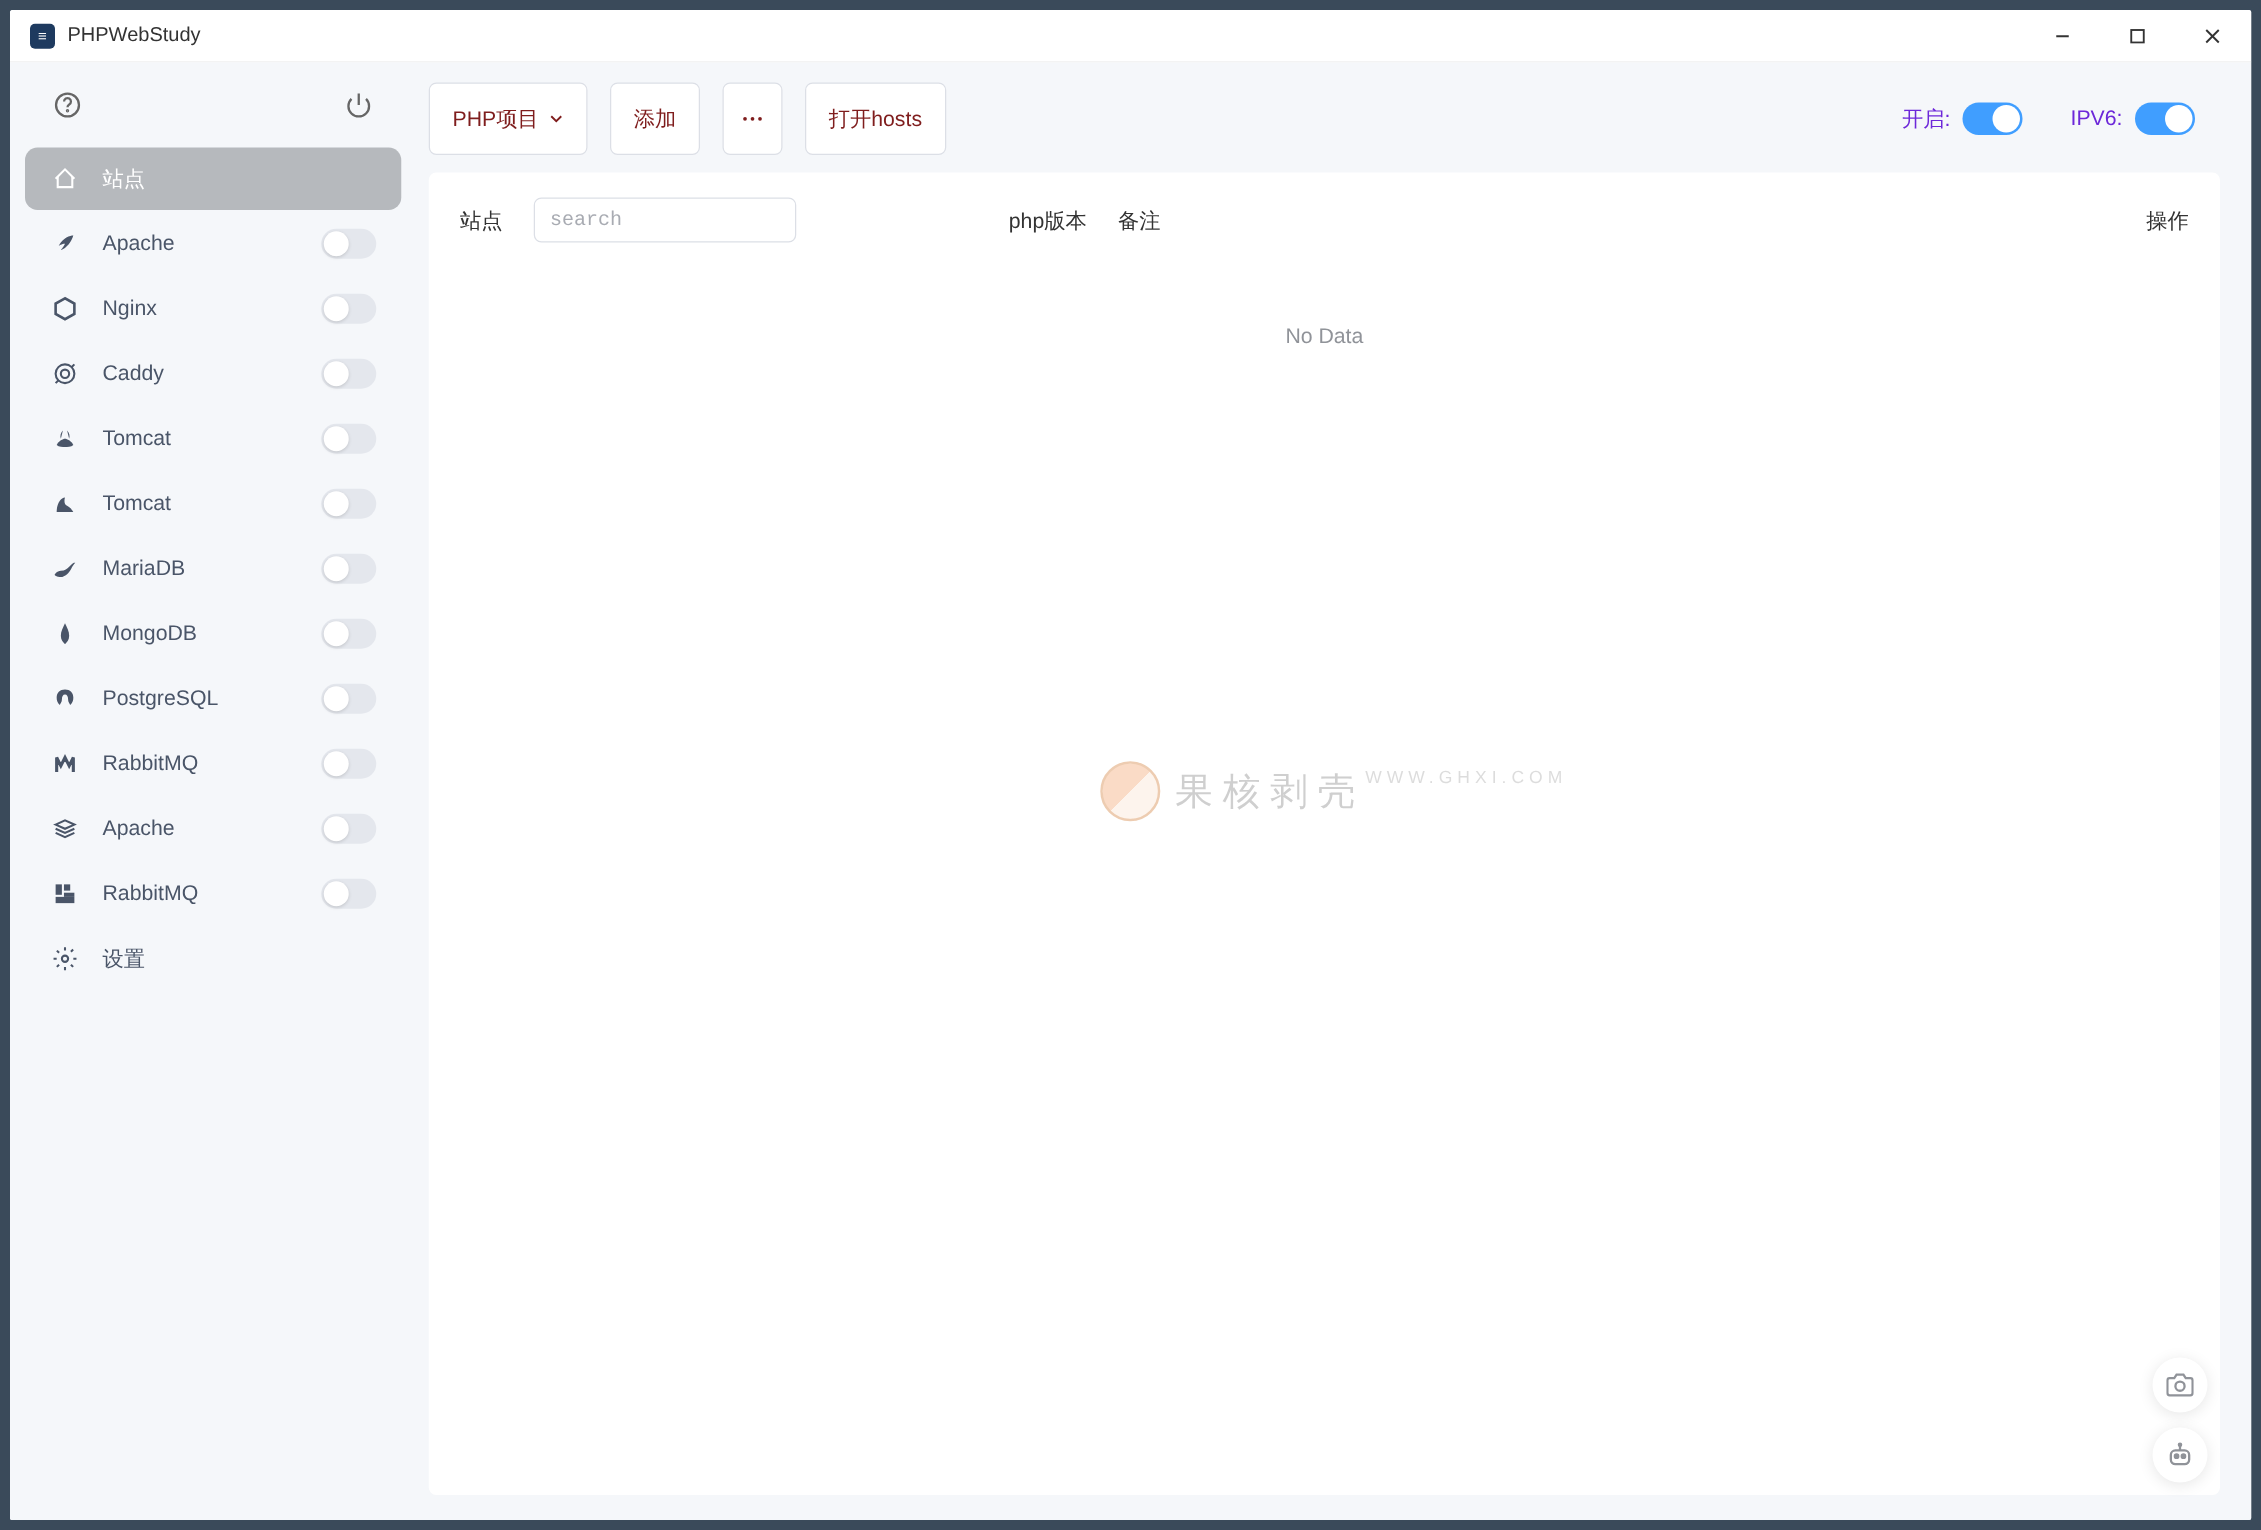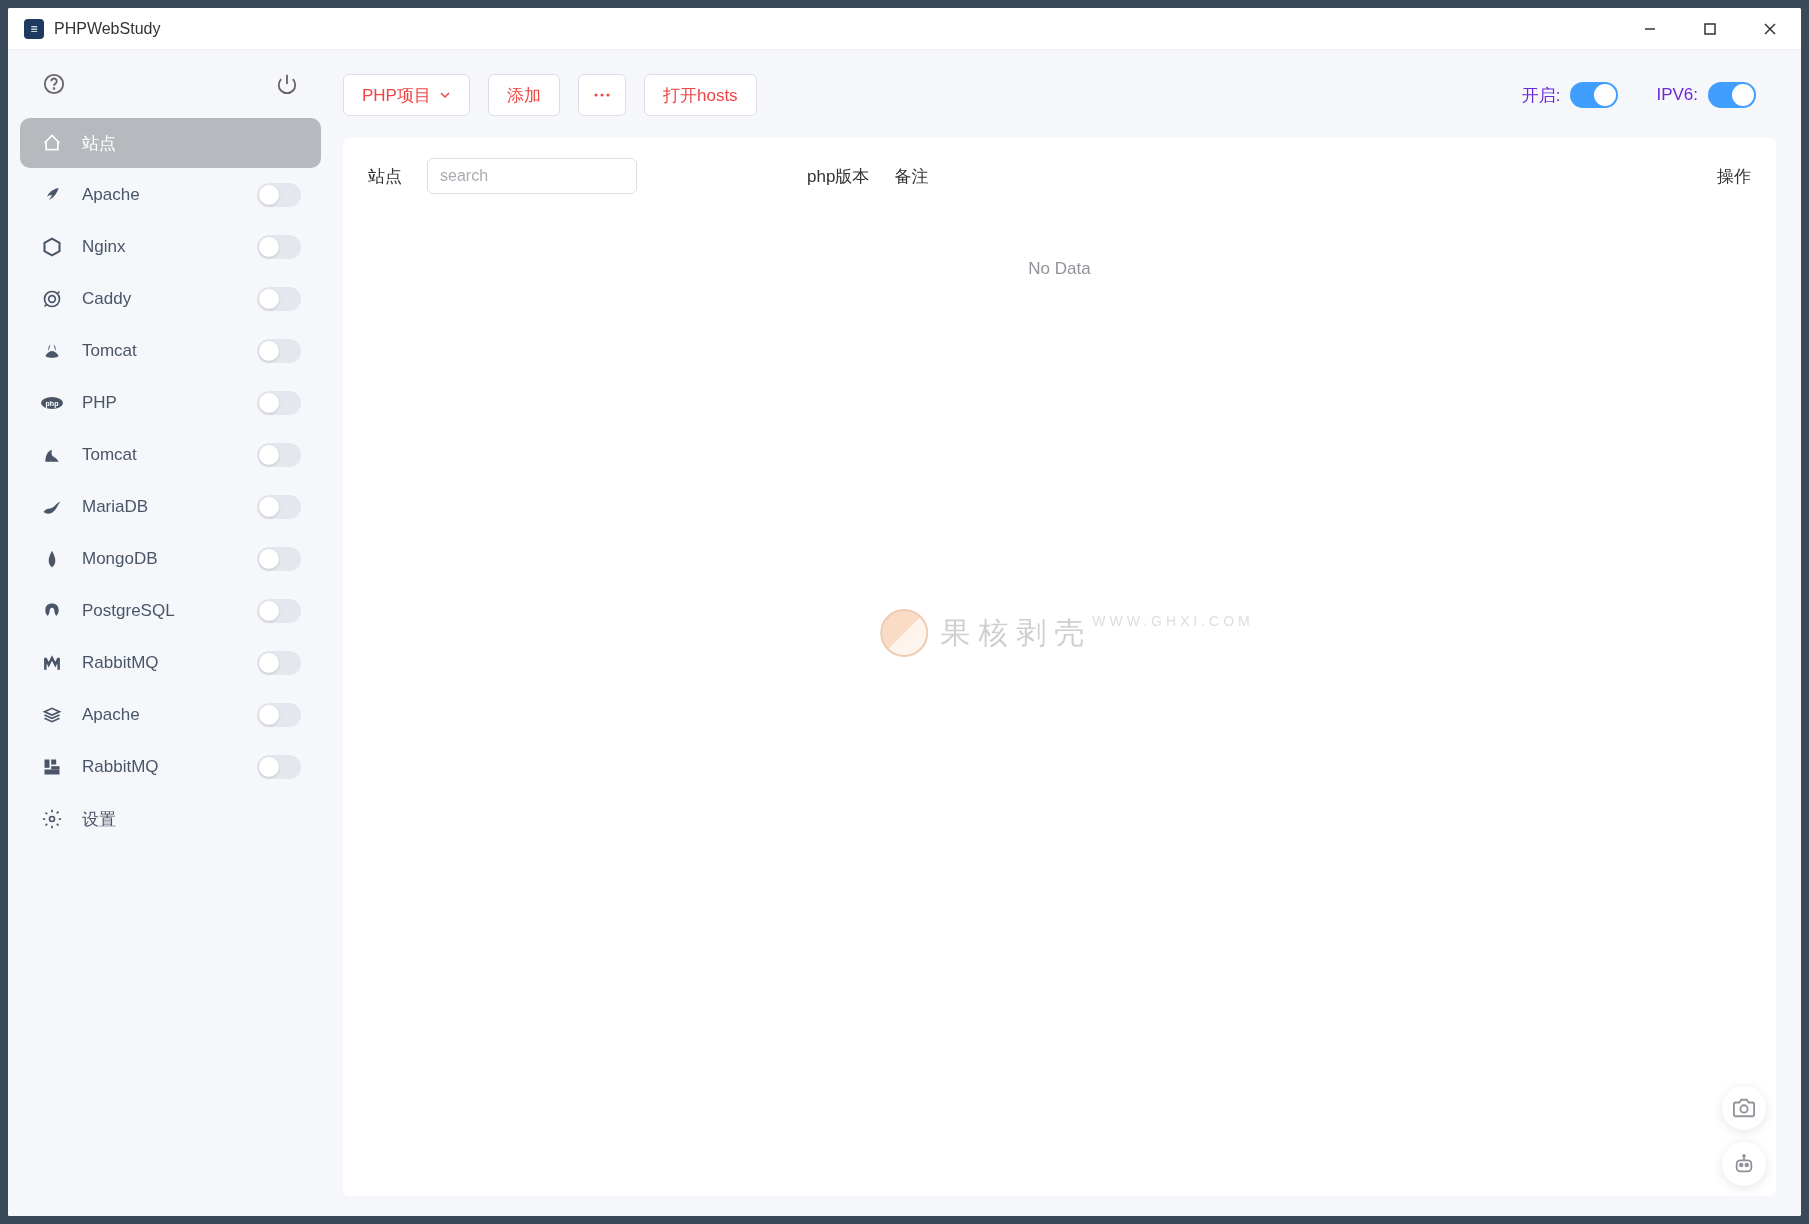--- a/index.html
+++ b/index.html
@@ -17,31 +17,31 @@
     .sidebar-item { height: 50px; display: flex; align-items: center; padding: 0 20px; border-radius: 10px; cursor: pointer; margin-bottom: 2px; }
     .sidebar-item.active { background: #b6b9bd; }
     .sidebar-item-icon { width: 24px; height: 24px; margin-right: 18px; display: flex; align-items: center; justify-content: center; color: #4a5568; }
     .sidebar-item.active .sidebar-item-icon { color: #fff; }
     .sidebar-item-label { font-size: 17px; color: #4a5568; flex: 1; }
     .sidebar-item.active .sidebar-item-label { color: #fff; }
     .sidebar-toggle { width: 44px; height: 24px; background: #e4e7ed; border-radius: 12px; position: relative; cursor: pointer; }
     .sidebar-toggle::after { content: ''; position: absolute; width: 20px; height: 20px; background: #fff; border-radius: 50%; top: 2px; left: 2px; box-shadow: 0 1px 3px rgba(0,0,0,0.15); }
     .main { flex: 1; padding: 20px 25px 20px 10px; display: flex; flex-direction: column; position: relative; }
     .toolbar { height: 50px; display: flex; align-items: center; gap: 18px; margin-bottom: 18px; }
-    .toolbar-btn { height: 42px; padding: 0 18px; background: #fff; border: 1px solid #dcdfe6; border-radius: 6px; display: flex; align-items: center; gap: 8px; cursor: pointer; font-size: 17px; color: #ef4444; }
+    .toolbar-btn { height: 58px; padding: 0 18px; background: #fff; border: 1px solid #dcdfe6; border-radius: 6px; display: flex; align-items: center; gap: 8px; cursor: pointer; font-size: 17px; color: #7f1d1d; }
     .toolbar-btn.icon-only { padding: 0 14px; }
     .toolbar-spacer { flex: 1; }
     .toolbar-switch-group { display: flex; align-items: center; gap: 10px; margin-right: 20px; }
     .toolbar-switch-label { font-size: 17px; color: #6d28d9; }
     .switch { width: 48px; height: 26px; background: #409eff; border-radius: 13px; position: relative; cursor: pointer; }
     .switch::after { content: ''; position: absolute; width: 22px; height: 22px; background: #fff; border-radius: 50%; top: 2px; right: 2px; }
     .content-panel { flex: 1; background: #fff; border-radius: 6px; padding: 20px 25px; display: flex; flex-direction: column; }
     .content-header { display: flex; align-items: center; gap: 25px; margin-bottom: 20px; }
     .content-header-label { font-size: 17px; color: #333; font-weight: 500; }
-    .search-input { width: 210px; height: 36px; border: 1px solid #dcdfe6; border-radius: 6px; padding: 0 12px; font-size: 16px; color: #606266; outline: none; }
+    .search-input { width: 210px; height: 36px; border: 1px solid #dcdfe6; border-radius: 6px; padding: 0 12px; font-size: 16px; color: #606266; outline: none; font-family: Liberation Mono, monospace; }
     .search-input::placeholder { color: #a8abb2; }
     .content-header-spacer { width: 120px; }
     .content-header .ops { margin-left: auto; }
     .no-data { flex: 1; display: flex; align-items: flex-start; justify-content: center; padding-top: 45px; }
     .no-data-text { font-size: 17px; color: #909399; }
     .watermark { position: absolute; top: 50%; left: 50%; transform: translate(-50%, -50%); display: flex; align-items: center; gap: 12px; opacity: 0.4; pointer-events: none; }
     .watermark-circle { width: 48px; height: 48px; border-radius: 50%; background: linear-gradient(135deg, #f5a873 50%, #fce6d3 50%); border: 2px solid #d4823e; }
     .watermark-text { display: flex; }
     .watermark-text-main { font-size: 30px; color: #888; letter-spacing: 8px; }
     .watermark-text-sub { font-size: 14px; color: #aaa; letter-spacing: 4px; }
@@ -137,30 +137,20 @@
               <svg width="20" height="20" viewBox="0 0 24 24" fill="currentColor">
                 <path d="M4 18c2-4 6-6 8-6s6 2 8 6c-2 2-6 2-8 2s-6 0-8-2z"></path>
                 <path d="M8 12c-1-3 0-6 2-8M16 12c1-3 0-6-2-8"></path>
               </svg>
             </span>
     <span class="sidebar-item-label">Tomcat</span>
     <div class="sidebar-toggle"></div>
   </div>
           <div class="sidebar-item">
     <span class="sidebar-item-icon">
-              <svg width="24" height="14" viewBox="0 0 24 14">
-                <ellipse cx="12" cy="7" rx="11" ry="6" fill="currentColor"></ellipse>
-                <text x="12" y="10" font-size="7" fill="#fff" text-anchor="middle" font-weight="bold">php</text>
-              </svg>
-            </span>
-    <span class="sidebar-item-label">PHP</span>
-    <div class="sidebar-toggle"></div>
-  </div>
-          <div class="sidebar-item">
-    <span class="sidebar-item-icon">
               <svg width="20" height="20" viewBox="0 0 24 24" fill="currentColor">
                 <path d="M4 20c0-8 4-14 8-14 0 0-2 6 2 8 4 2 6 6 6 6H4z"></path>
               </svg>
             </span>
     <span class="sidebar-item-label">Tomcat</span>
     <div class="sidebar-toggle"></div>
   </div>
           <div class="sidebar-item">
     <span class="sidebar-item-icon">
               <svg width="20" height="20" viewBox="0 0 24 24" fill="currentColor">

